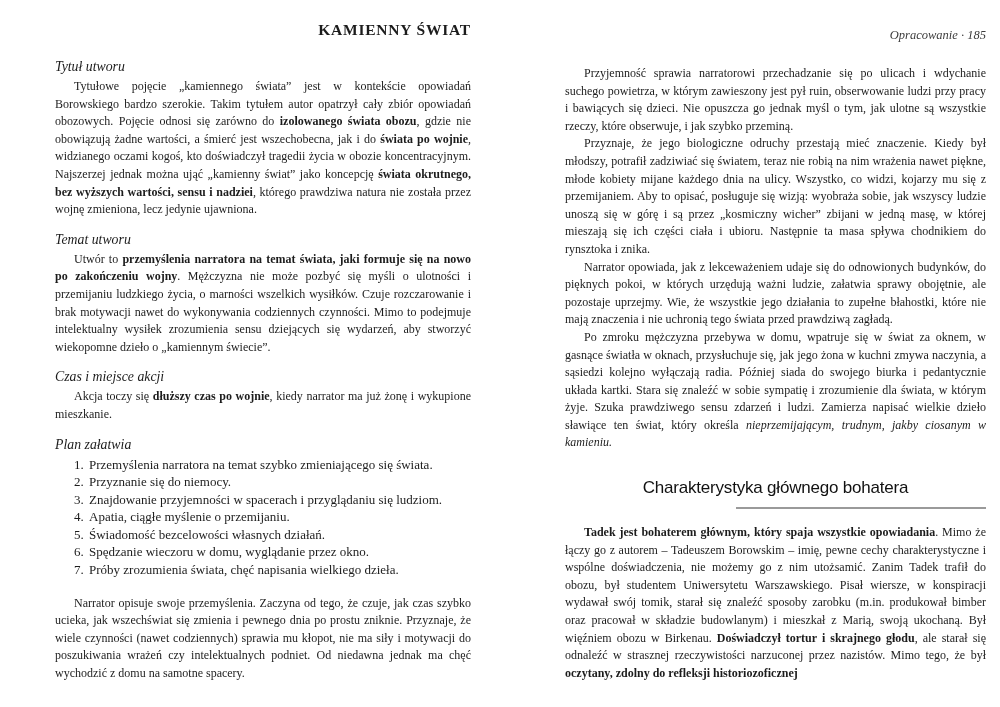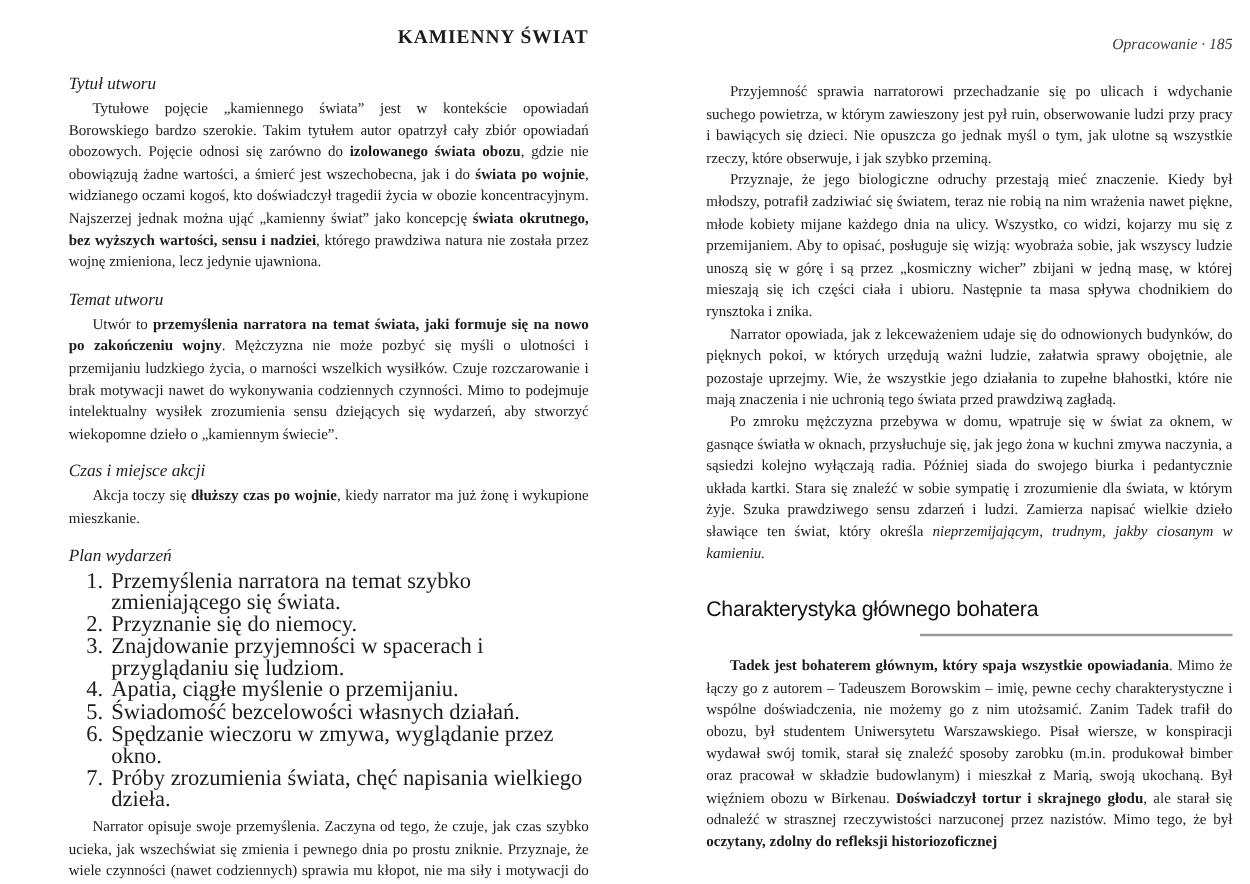--- a/index.html
+++ b/index.html
@@ -51,36 +51,36 @@
     line-height: 17.6px;
     text-align: justify;
     margin: 0;
   }
   .indent { text-indent: 19px; }
 
   .b { font-weight: bold; }
   .i { font-style: italic; }
 
   ol.events {
-    margin: 1px 0 4px 0;
+    margin: 1px 0 16px 0;
     padding: 0 0 0 32px;
-    font-size: 18px;
+    font-size: 13px;
     line-height: 17.6px;
   }
   ol.events li { padding-left: 2px; }
 
   .rp-first { margin-top: 23px; }
 
   .chapter-sub {
     font-family: "Liberation Sans", sans-serif;
     font-weight: 400;
     font-size: 17px;
     letter-spacing: -0.2px;
     color: #111;
-    text-align: left;
+    text-align: center;
     margin: 26px 0 0 0;
   }
   .heading-rule {
     width: 250px;
     border: none;
     border-top: 2px solid #9a9a9a;
     margin: 9px 0 0 auto;
   }
   .after-rule { margin-top: 15px; }
 </style>
@@ -95,28 +95,28 @@
 
     <h2 class="sec-heading">Tytuł utworu</h2>
     <p class="para indent"><span>Tytułowe pojęcie „kamiennego świata” jest w kontekście opowiadań Borowskiego bardzo szerokie. Takim tytułem autor opatrzył cały zbiór opowiadań obozowych. Pojęcie odnosi się zarówno do </span><span class="b">izolowanego świata obozu</span><span>, gdzie nie obowiązują żadne wartości, a śmierć jest wszechobecna, jak i do </span><span class="b">świata po wojnie</span><span>, widzianego oczami kogoś, kto doświadczył tragedii życia w obozie koncentracyjnym. Najszerzej jednak można ująć „kamienny świat” jako koncepcję </span><span class="b">świata okrutnego, bez wyższych wartości, sensu i nadziei</span><span>, którego prawdziwa natura nie została przez wojnę zmieniona, lecz jedynie ujawniona.</span></p>
 
     <h2 class="sec-heading">Temat utworu</h2>
     <p class="para indent"><span>Utwór to </span><span class="b">przemyślenia narratora na temat świata, jaki formuje się na nowo po zakończeniu wojny</span><span>. Mężczyzna nie może pozbyć się myśli o ulotności i przemijaniu ludzkiego życia, o marności wszelkich wysiłków. Czuje rozczarowanie i brak motywacji nawet do wykonywania codziennych czynności. Mimo to podejmuje intelektualny wysiłek zrozumienia sensu dziejących się wydarzeń, aby stworzyć wiekopomne dzieło o „kamiennym świecie”.</span></p>
 
     <h2 class="sec-heading">Czas i miejsce akcji</h2>
     <p class="para indent"><span>Akcja toczy się </span><span class="b">dłuższy czas po wojnie</span><span>, kiedy narrator ma już żonę i wykupione mieszkanie.</span></p>
 
-    <h2 class="sec-heading">Plan wydarzeń</h2>
+    <h2 class="sec-heading">Plan załatwia</h2>
     <ol class="events">
       <li>Przemyślenia narratora na temat szybko zmieniającego się świata.</li>
       <li>Przyznanie się do niemocy.</li>
       <li>Znajdowanie przyjemności w spacerach i przyglądaniu się ludziom.</li>
       <li>Apatia, ciągłe myślenie o przemijaniu.</li>
       <li>Świadomość bezcelowości własnych działań.</li>
-      <li>Spędzanie wieczoru w zmywa, wyglądanie przez okno.</li>
+      <li>Spędzanie wieczoru w domu, wyglądanie przez okno.</li>
       <li>Próby zrozumienia świata, chęć napisania wielkiego dzieła.</li>
     </ol>
 
     <p class="para indent"><span>Narrator opisuje swoje przemyślenia. Zaczyna od tego, że czuje, jak czas szybko ucieka, jak wszechświat się zmienia i pewnego dnia po prostu zniknie. Przyznaje, że wiele czynności (nawet codziennych) sprawia mu kłopot, nie ma siły i motywacji do poszukiwania wrażeń czy intelektualnych podniet. Od niedawna jednak ma chęć wychodzić z domu na samotne spacery.</span></p>
   </section>
 
   <section class="page page-right">
     <div class="running-head rh-right">Opracowanie · 185</div>
 
     <p class="para indent rp-first"><span>Przyjemność sprawia narratorowi przechadzanie się po ulicach i wdychanie suchego powietrza, w którym zawieszony jest pył ruin, obserwowanie ludzi przy pracy i bawiących się dzieci. Nie opuszcza go jednak myśl o tym, jak ulotne są wszystkie rzeczy, które obserwuje, i jak szybko przeminą.</span></p>

